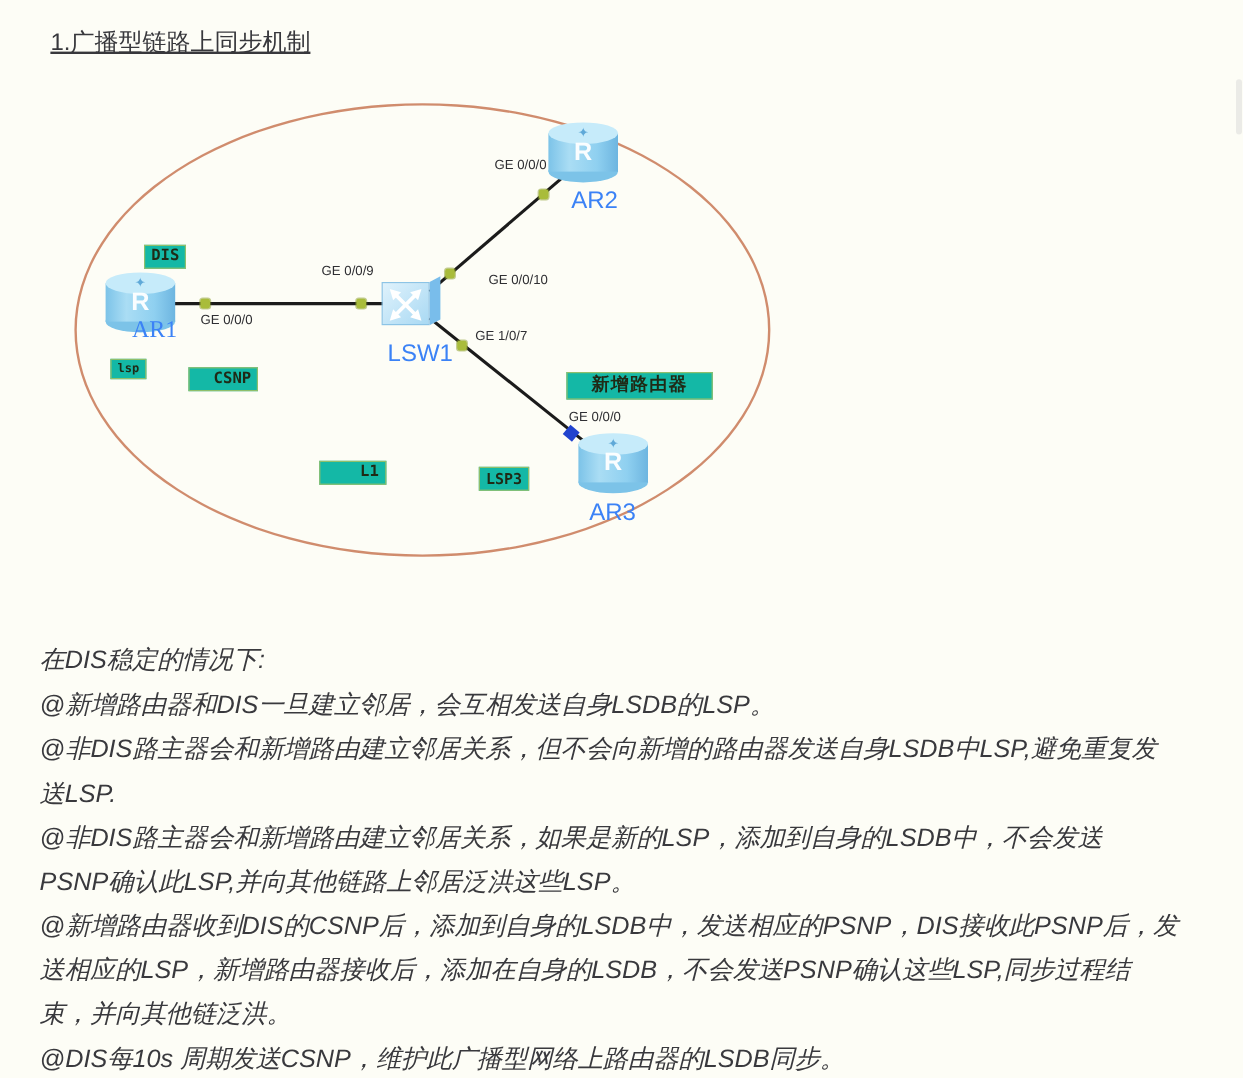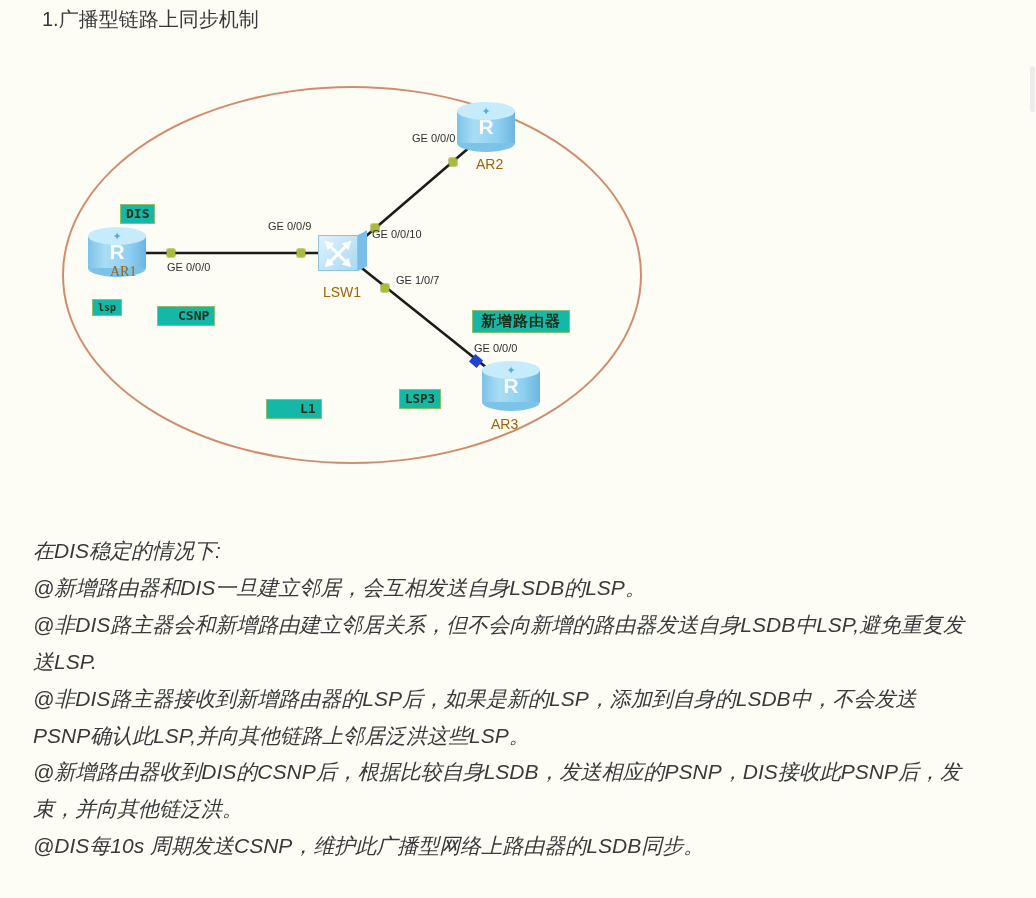--- a/index.html
+++ b/index.html
@@ -7,23 +7,24 @@
     font-family: "Liberation Sans", "DejaVu Sans", sans-serif;
     background:#fdfdf6;
   }
   .page {
     position:relative;
     width:1036px; height:898px;
     background:#fdfdf6;
     overflow:hidden;
   }
   .page-title {
-    position:absolute; left:42px; top:6px;
+    position:absolute; left:42px; top:22px;
     font-size:20px; font-weight:500; color:#38383c;
     white-space:nowrap;
+    text-decoration:underline;
   }
   
   .diagram { position:absolute; left:0; top:0; width:1036px; height:530px; }
   .area-ellipse {
     position:absolute; left:62px; top:86px; width:576px; height:374px;
     border:2px solid rgba(203,127,94,0.9);
     border-radius:50%;
   }
   .links-svg { position:absolute; left:0; top:0; width:1036px; height:530px; }
   .dot {
@@ -62,32 +63,32 @@
     background:linear-gradient(135deg,#dff2fc,#a9d9f3);
     border:1px solid #8cc4e6; box-sizing:border-box;
   }
   .sw-side {
     position:absolute; left:40px; top:5px; width:9px; height:36px;
     background:#79bdeb; transform:skewY(-28deg); transform-origin:0 0;
   }
   .sw-front svg { position:absolute; left:1px; top:1px; }
   
   .nodename {
-    position:absolute; font-size:14px; color:#a16207; white-space:nowrap;
+    position:absolute; font-size:20px; color:#3b82f6; white-space:nowrap;
   }
   .iface {
     position:absolute; font-size:11px; color:#2f2f33; white-space:nowrap;
   }
   .badge {
     position:absolute; background:#14b8a6; border:1px solid #8fbf6b;
     color:#1f2a16; font-family:"DejaVu Sans Mono","Liberation Mono",monospace;
     font-weight:bold; font-size:13px; line-height:1.1; padding:2px 5px;
     white-space:nowrap;
   }
-  .badge.cjk { font-family:"Liberation Sans",sans-serif; font-size:15px; padding:2px 8px; letter-spacing:1px; }
+  .badge.cjk { font-family:"Liberation Sans",sans-serif; font-size:15px; padding:2px 20px; letter-spacing:1px; }
   
   .article {
     position:absolute; left:33px; top:533px; width:1000px;
     font-size:21px; color:#39393d;
   }
   .article p {
     margin:0; line-height:36.9px; white-space:nowrap;font-style:italic;
   }
   .watermark {
     position:absolute; right:6px; top:866px;
@@ -160,42 +161,43 @@
             <polygon points="4,32 7,22 14,29"></polygon>
             <polygon points="32,32 22,29 29,22"></polygon>
           </g>
         </svg>
       </div>
     </div>
     <div class="nodename" style="left:323px;top:284px;">LSW1</div>
 
     <div class="iface" style="left:167px;top:261px;">GE 0/0/0</div>
     <div class="iface" style="left:268px;top:220px;">GE 0/0/9</div>
-    <div class="iface" style="left:372px;top:228px;">GE 0/0/10</div>
+    <div class="iface" style="left:407px;top:228px;">GE 0/0/10</div>
     <div class="iface" style="left:396px;top:274px;">GE 1/0/7</div>
     <div class="iface" style="left:412px;top:132px;">GE 0/0/0</div>
     <div class="iface" style="left:474px;top:342px;">GE 0/0/0</div>
 
     <div class="badge" style="left:120px;top:204px;">DIS</div>
     <div class="badge" style="left:80px;top:299px;font-size:10px;margin-left:12px;">lsp</div>
     <div class="badge" style="left:157px;top:306px;padding-left:20px;">CSNP</div>
     <div class="badge" style="left:399px;top:345px;font-size:12.5px;margin-top:44px;">LSP3</div>
-    <div class="badge" style="left:266px;top:399px;padding-left:33px;">L1</div>
+    <div class="badge" style="left:266px;top:384px;padding-left:33px;">L1</div>
     <div class="badge cjk" style="left:472px;top:310px;">新增路由器</div>
 
   </div>
 
   <div class="article">
     <p>在DIS稳定的情况下:</p>
     <p>@新增路由器和DIS一旦建立邻居，会互相发送自身LSDB的LSP。</p>
     <p>@非DIS路主器会和新增路由建立邻居关系，但不会向新增的路由器发送自身LSDB中LSP,避免重复发</p>
     <p>送LSP.</p>
-    <p>@非DIS路主器接收到新增路由器的LSP后，如果是新的LSP，添加到自身的LSDB中，不会发送</p>
+    <p>@非DIS路主器会和新增路由建立邻居关系，如果是新的LSP，添加到自身的LSDB中，不会发送</p>
     <p>PSNP确认此LSP,并向其他链路上邻居泛洪这些LSP。</p>
-    <p>@新增路由器收到DIS的CSNP后，根据比较自身LSDB，发送相应的PSNP，DIS接收此PSNP后，发</p>
+    <p>@新增路由器收到DIS的CSNP后，添加到自身的LSDB中，发送相应的PSNP，DIS接收此PSNP后，发</p>
+    <p>送相应的LSP，新增路由器接收后，添加在自身的LSDB，不会发送PSNP确认这些LSP,同步过程结</p>
     <p>束，并向其他链泛洪。</p>
     <p>@DIS每10s 周期发送CSNP，维护此广播型网络上路由器的LSDB同步。</p>
   </div>
 
 
   <div class="scrollbar-thumb"></div>
 
 </div>
 
 </body></html>

